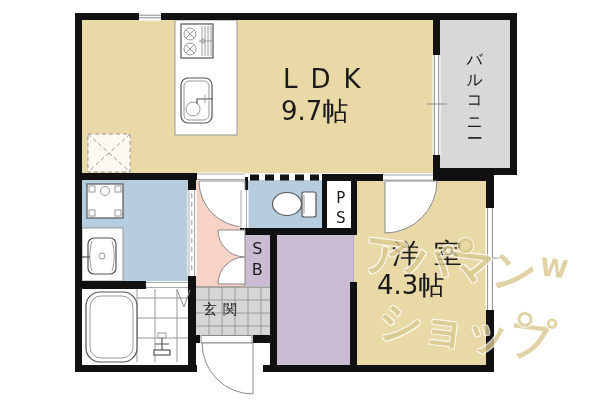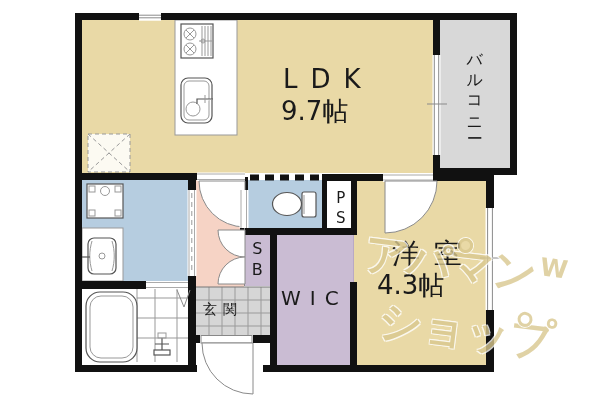--- a/index.html
+++ b/index.html
@@ -214,21 +214,20 @@
       </g>
     </g>
   </svg>
 
   <div class="labels">
     <div class="lbl" style="left:283px;top:66px;font-size:26px;letter-spacing:13px;">LDK</div>
     <div class="lbl" style="left:281px;top:98px;font-size:26px;">9.7帖</div>
     <div class="lbl vtext" style="left:466px;top:41px;font-size:16px;letter-spacing:4px;">バルコニー</div>
     <div class="lbl" style="left:392px;top:239px;font-size:28px;letter-spacing:14px;">洋室</div>
     <div class="lbl" style="left:377px;top:272px;font-size:26px;">4.3帖</div>
-    <div class="lbl" style="left:281px;top:288px;font-size:20px;letter-spacing:9px;">WIC</div>
     <div class="lbl" style="left:203px;top:302px;font-size:14px;letter-spacing:6px;">玄関</div>
     <div class="lbl vtext" style="left:248px;top:239px;font-size:16px;letter-spacing:2px;">SB</div>
     <div class="lbl vtext" style="left:332px;top:189px;font-size:15px;letter-spacing:2px;">PS</div>
   </div>
 
   <div class="watermark">
     <div class="wm-line1"><span>アパマン</span><span class="wm-accent">W</span></div>
     <div class="wm-line2">ショップ</div>
     <span class="wm-ring r1"></span>
     <span class="wm-ring r2"></span>

